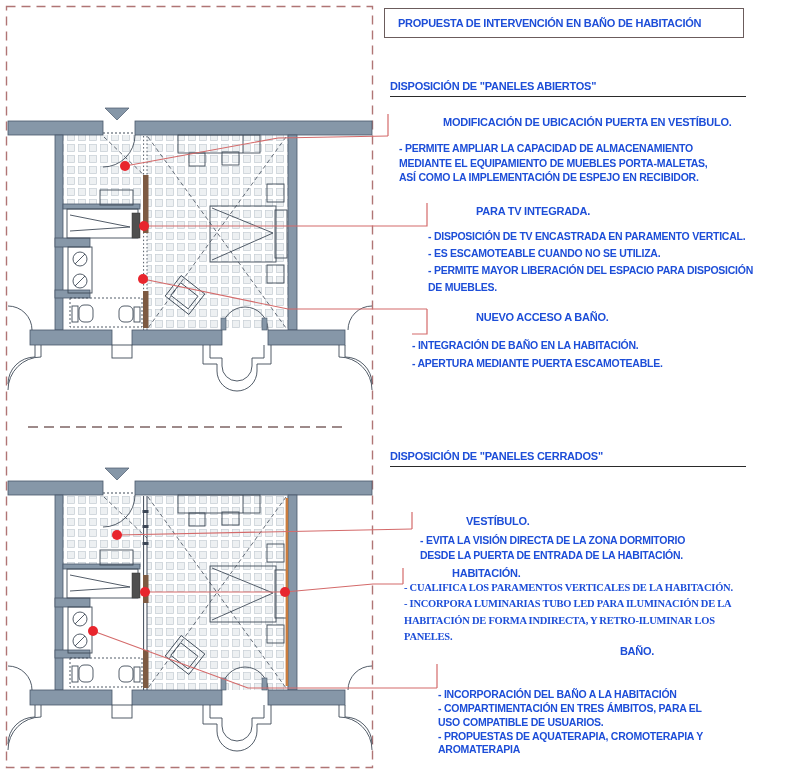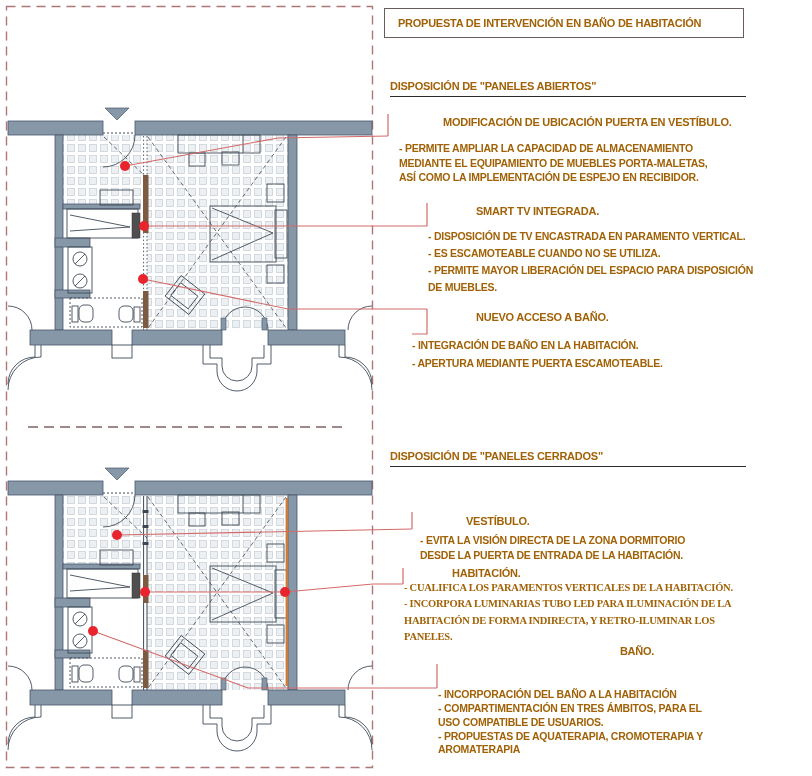--- a/index.html
+++ b/index.html
@@ -1,17 +1,17 @@
 <!DOCTYPE html>
 <html><head>
 <meta charset="utf-8">
 <style>
   html,body{margin:0;padding:0;background:#ffffff;}
   #stage{position:relative;width:812px;height:776px;background:#fff;overflow:hidden;
-         font-family:"Liberation Sans","DejaVu Sans",sans-serif;color:#a16207;}
+         font-family:"Liberation Sans","DejaVu Sans",sans-serif;color:#1d4ed8;}
   #plan-svg{position:absolute;left:0;top:0;}
   .txt{position:absolute;font-weight:bold;letter-spacing:-0.25px;}
   .title-box{left:384px;top:8px;width:360px;height:30px;border:1.4px solid #6b5c5c;
              display:flex;align-items:center;padding-left:13px;font-size:11px;box-sizing:border-box;}
   .sec-head{width:356px;font-size:11px;border-bottom:1.6px solid #2a2a2a;padding-bottom:4px;}
   .sec-head.s1{left:390px;top:80px;}
   .sec-head.s2{left:390px;top:450px;}
   .ann-label{font-size:11px;padding-left:44px;}
   .ann-body{font-size:10.5px;white-space:pre-line;}
   .a1l{left:399px;top:116px;width:340px;}
@@ -204,21 +204,21 @@
     <span>PROPUESTA DE INTERVENCIÓN EN BAÑO DE HABITACIÓN</span>
   </div>
 
   <div class="txt sec-head s1">DISPOSICIÓN DE "PANELES ABIERTOS"</div>
 
   <div class="txt ann-label a1l">MODIFICACIÓN DE UBICACIÓN PUERTA EN VESTÍBULO.</div>
   <div class="txt ann-body a1b">- PERMITE AMPLIAR LA CAPACIDAD DE ALMACENAMIENTO
 MEDIANTE EL EQUIPAMIENTO DE MUEBLES PORTA-MALETAS,
 ASÍ COMO LA IMPLEMENTACIÓN DE ESPEJO EN RECIBIDOR.</div>
 
-  <div class="txt ann-label a2l">SMART TV INTEGRADA.</div>
+  <div class="txt ann-label a2l">PARA TV INTEGRADA.</div>
   <div class="txt ann-body a2b">- DISPOSICIÓN DE TV ENCASTRADA EN PARAMENTO VERTICAL.
 - ES ESCAMOTEABLE CUANDO NO SE UTILIZA.
 - PERMITE MAYOR LIBERACIÓN DEL ESPACIO PARA DISPOSICIÓN DE MUEBLES.</div>
 
   <div class="txt ann-label a3l">NUEVO ACCESO A BAÑO.</div>
   <div class="txt ann-body a3b">- INTEGRACIÓN DE BAÑO EN LA HABITACIÓN.
 - APERTURA MEDIANTE PUERTA ESCAMOTEABLE.</div>
 
   <div class="txt sec-head s2">DISPOSICIÓN DE "PANELES CERRADOS"</div>
 

